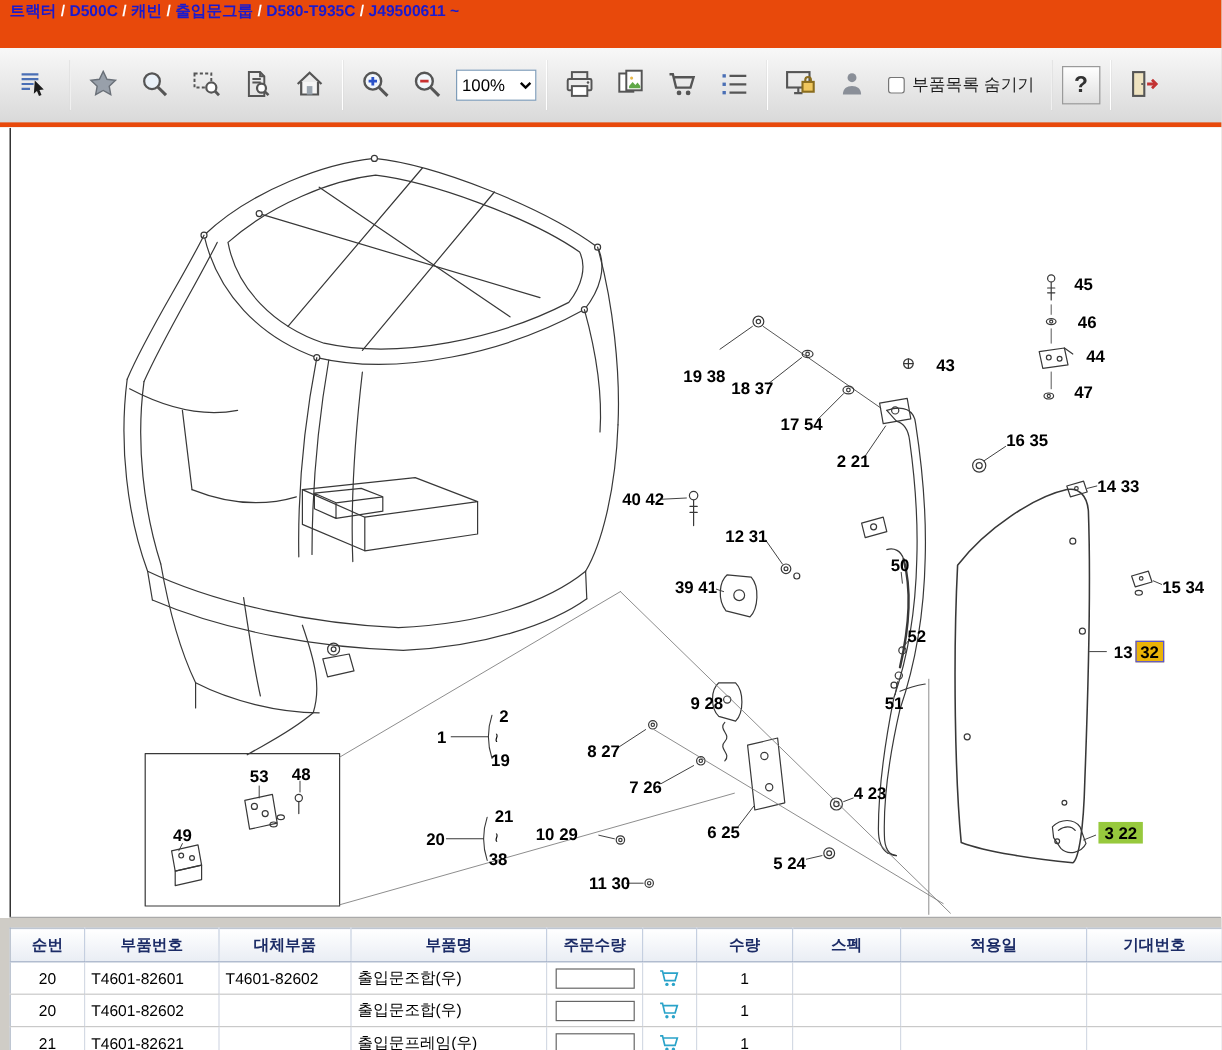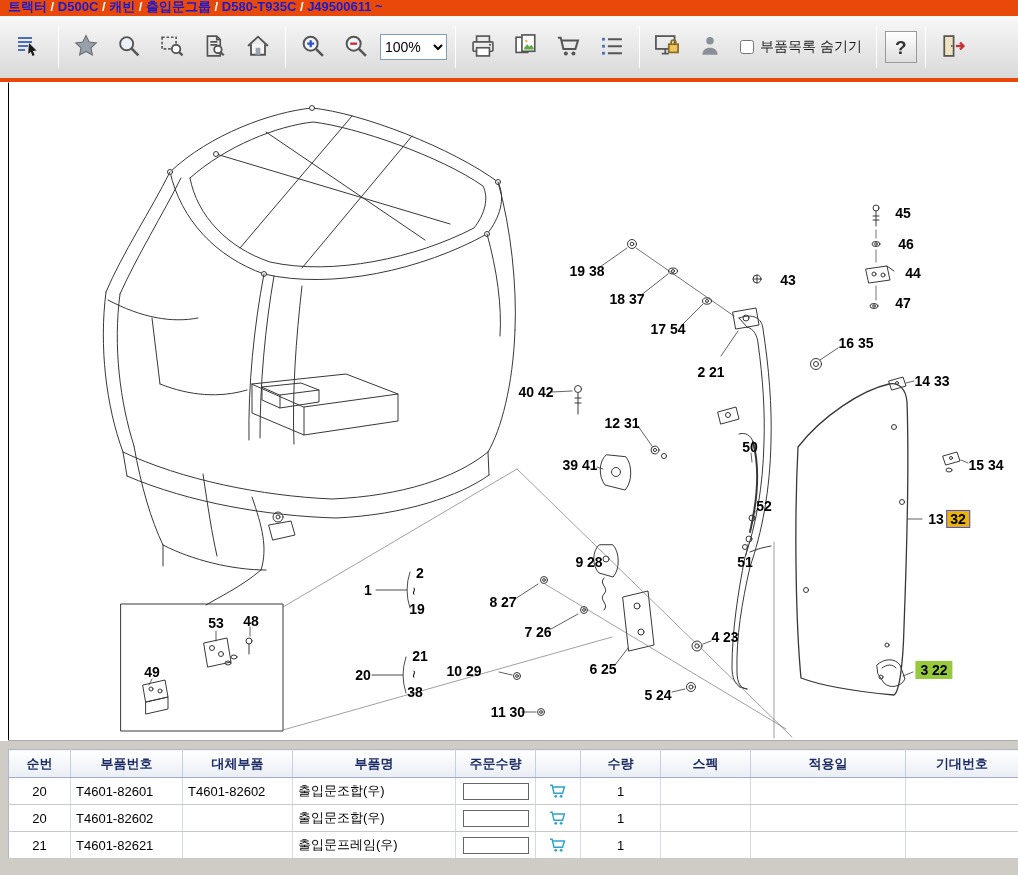--- a/index.html
+++ b/index.html
@@ -6,21 +6,21 @@
     --accent:#E8490B; --breadcrumb:#1A1ACF; --hl-green:#97C93D;
     --box-blue:#5050E0; --cart:#2AA3C9; --head-text:#1B2B66;
   }
   *{box-sizing:border-box;}
   html,body{margin:0;padding:0;}
   body{
     width:1018px;height:875px;overflow:hidden;background:#CFCCC6;
     font-family:"Liberation Sans","DejaVu Sans",sans-serif;position:relative;
   }
   
-  .topbar{height:16px;background:var(--accent);display:flex;align-items:flex-end;padding-left:8px;}
+  .topbar{height:40px;background:var(--accent);display:flex;align-items:flex-start;padding-left:8px;}
   .bseg{color:var(--breadcrumb);font-weight:bold;font-size:13px;}
   .bsep{color:#ffffff;font-weight:bold;font-size:13px;white-space:pre;}
   
   .toolbar{
     height:66px;background:linear-gradient(#F8F8F8,#D9D9D9);
     border-bottom:4px solid var(--accent);
     display:flex;align-items:center;padding:0 6px;gap:5px;
   }
   .tbtn{width:38px;height:44px;border:none;background:transparent;display:flex;align-items:center;justify-content:center;padding:0;cursor:pointer;}
   .tbtn.wide{width:44px;}
@@ -407,25 +407,25 @@
       <path d="M600,281 L627,262 M640,310 L668,288 M681,340 L703,318 M922,533 L908,533" stroke-width="0.8"></path>
       <path d="M517,483 L792,751 M545,598 L786,743 M774,556 L774,752" stroke="#777" stroke-width="0.7"></path>
     </g>
   </svg>
   <div class="callout-layer">
       <div class="callout" style="left: 903px; top: 131px;">45</div>
       <div class="callout" style="left: 906px; top: 162px;">46</div>
       <div class="callout" style="left: 913px; top: 191px;">44</div>
       <div class="callout" style="left: 788px; top: 198px;">43</div>
       <div class="callout" style="left: 903px; top: 221px;">47</div>
-      <div class="callout" style="left: 587px; top: 189px;">19 38</div>
+      <div class="callout" style="left: 587px; top: 207px;">19 38</div>
       <div class="callout" style="left: 627px; top: 217px;">18 37</div>
       <div class="callout" style="left: 668px; top: 247px;">17 54</div>
       <div class="callout" style="left: 856px; top: 261px;">16 35</div>
-      <div class="callout" style="left: 711px; top: 290px;">2 21</div>
+      <div class="callout" style="left: 711px; top: 278px;">2 21</div>
       <div class="callout" style="left: 932px; top: 299px;">14 33</div>
       <div class="callout" style="left: 536px; top: 310px;">40 42</div>
       <div class="callout" style="left: 622px; top: 341px;">12 31</div>
       <div class="callout" style="left: 580px; top: 383px;">39 41</div>
       <div class="callout" style="left: 986px; top: 383px;">15 34</div>
       <div class="callout" style="left: 750px; top: 365px;">50</div>
       <div class="callout" style="left: 764px; top: 424px;">52</div>
       <div class="callout" style="left: 936px; top: 437px;">13</div>
       <div class="callout boxed" style="left: 958px; top: 437px;">32</div>
       <div class="callout" style="left: 745px; top: 480px;">51</div>

